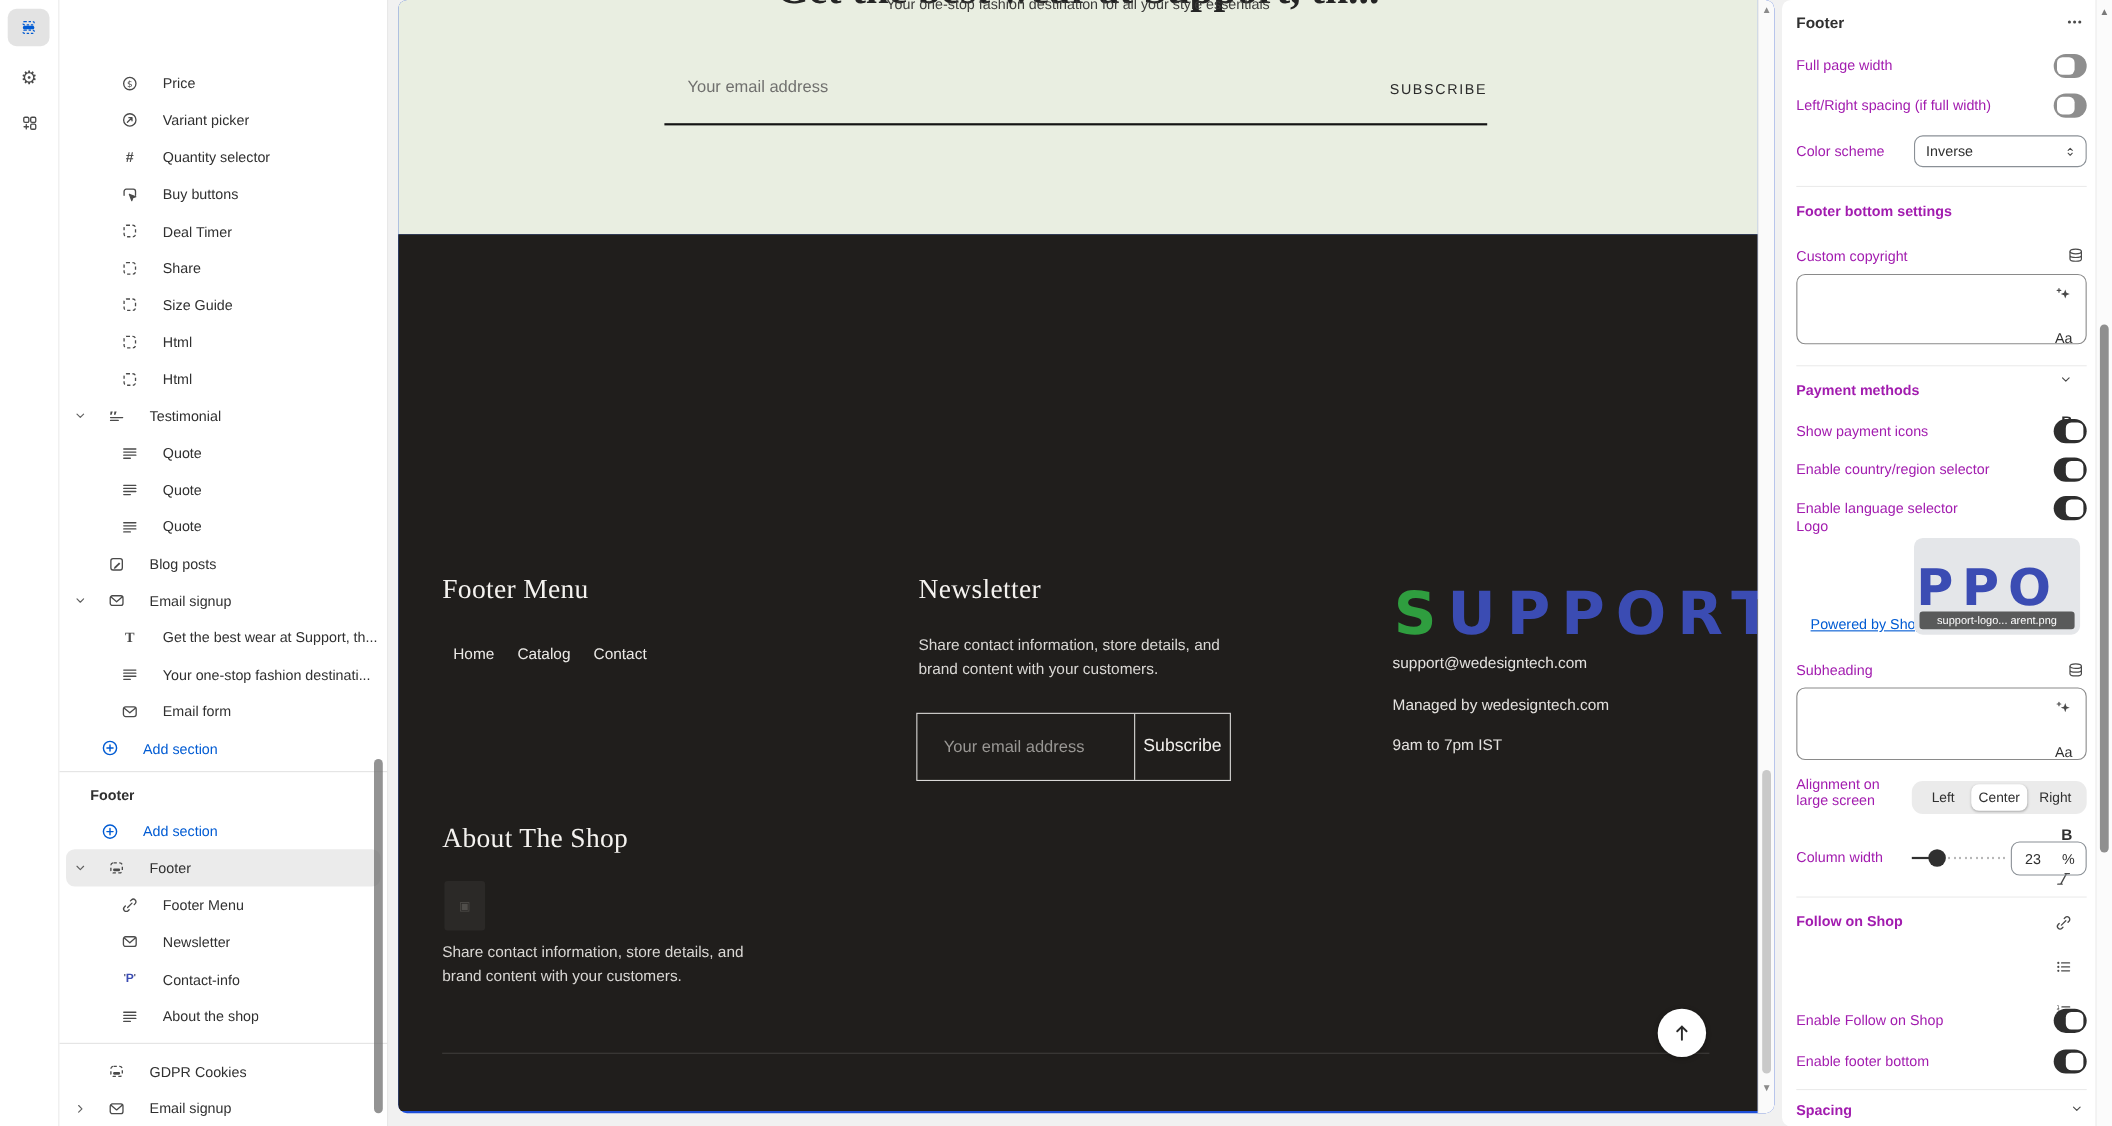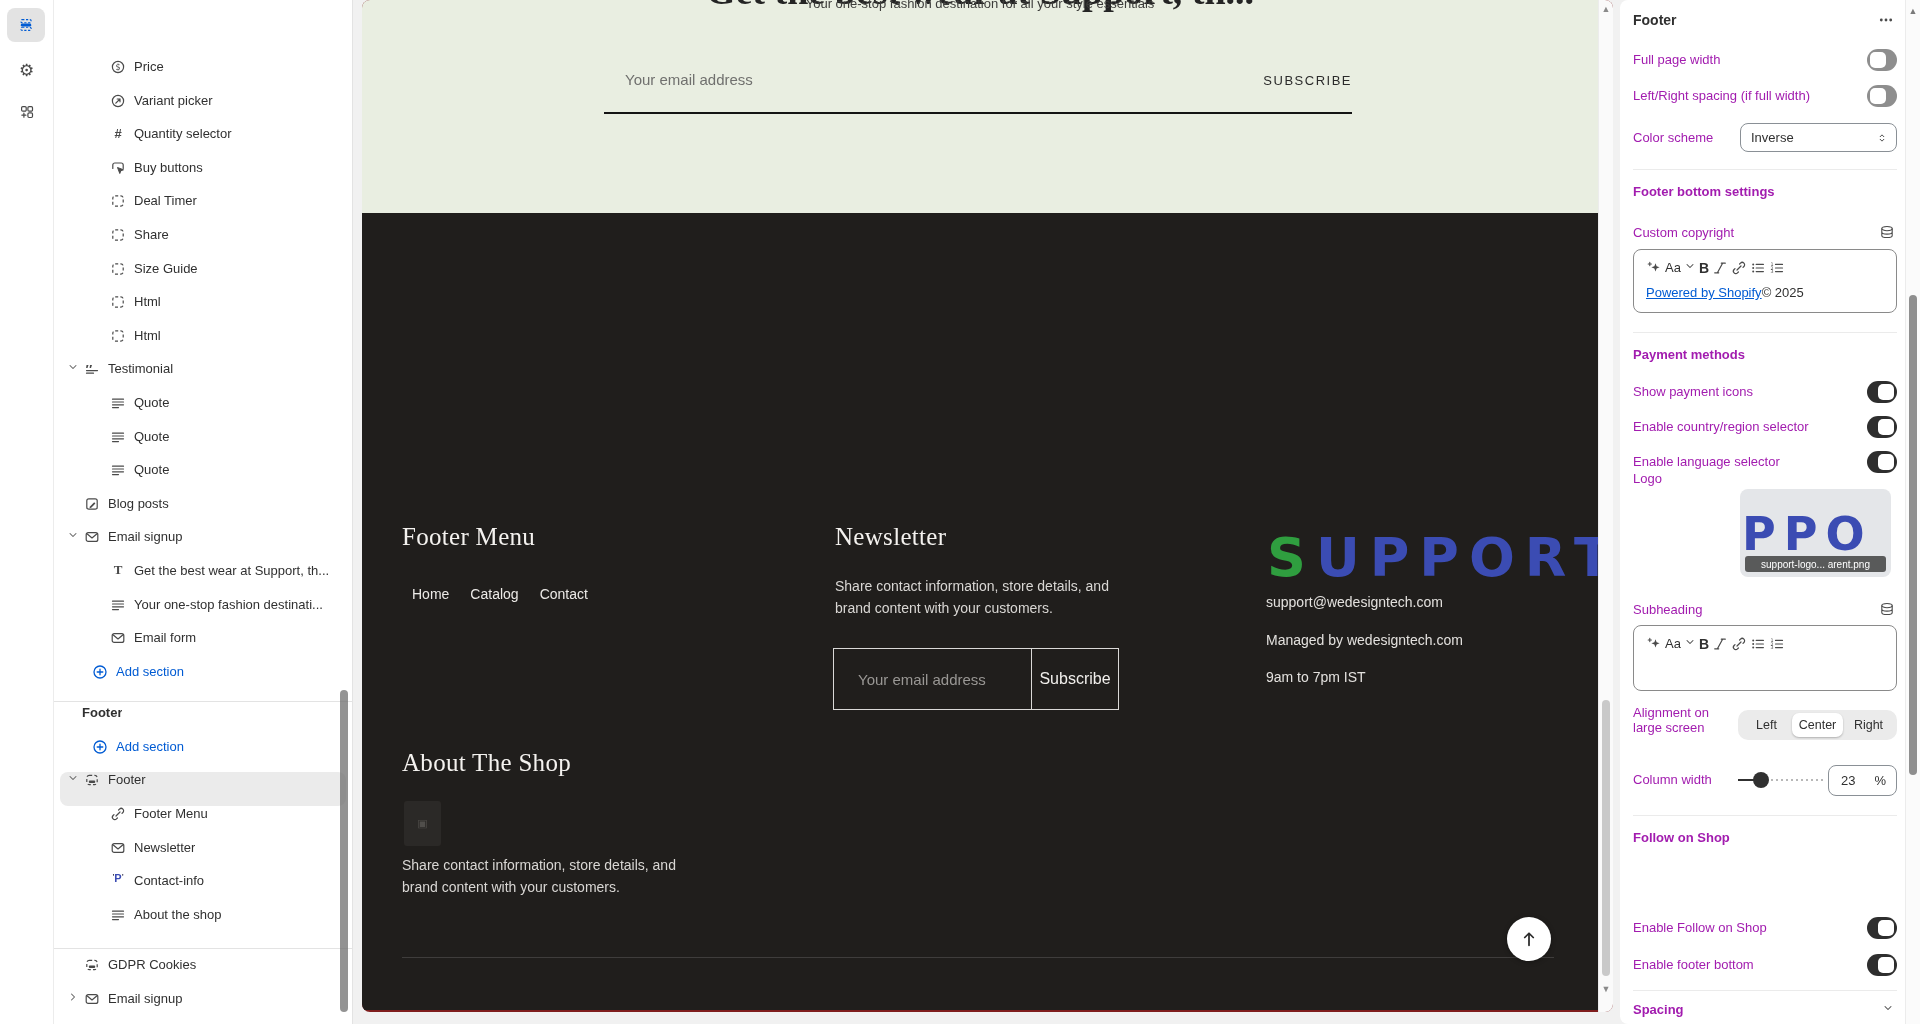--- a/index.html
+++ b/index.html
@@ -12,41 +12,41 @@
   .rail .tile{position:absolute;left:7px;top:8px;width:38px;height:34px;background:#e3e3e3;border-radius:8px;display:flex;align-items:center;justify-content:center;}
   .rail .ric{position:absolute;left:0;width:53px;display:flex;justify-content:center;color:#4a4a4a;}
   .gear-glyph{font-size:17px;color:#4a4a4a;line-height:1;}
 
   
   .sidebar{position:absolute;left:53px;top:0;width:300px;height:100%;background:#fff;border-left:1px solid #ececec;border-right:1px solid #e3e3e3;box-sizing:border-box;}
   .sb-head{position:relative;height:58px;border-bottom:1px solid #e3e3e3;box-sizing:border-box;}
   .sb-head .ttl{position:absolute;left:30px;top:18px;font-size:16px;font-weight:bold;color:#1f1f1f;}
   .sb-up{position:absolute;right:12px;top:46px;color:#8a8a8a;}
   .sb-list{position:absolute;top:59px;left:0;right:0;}
-  .row{height:33.6px;display:flex;align-items:flex-start;font-size:13px;color:#303030;margin:0 6px;border-radius:8px;box-sizing:border-box;}
+  .row{height:33.6px;display:flex;align-items:center;font-size:13px;color:#303030;margin:0 6px;border-radius:8px;box-sizing:border-box;gap:14px;}
   .row .chev{width:18px;display:flex;justify-content:center;color:#616161;}
   .row .chev.hid{visibility:hidden;}
   .row .chev.right svg{transform:rotate(-90deg);}
   .row .ic{width:16px;margin-left:2px;display:flex;justify-content:center;}
   .row .lbl{margin-left:8px;white-space:nowrap;overflow:hidden;text-overflow:ellipsis;max-width:215px;}
   .row.block{padding-left:48px;}
   .row.section{padding-left:4px;}
   .row.add{padding-left:30px;color:#005bd3;}
   .row.add .lbl{color:#005bd3;}
   .row.header{font-weight:bold;padding-left:14px;}
   .row.selected{background:#ebebeb;}
   .sb-div{height:1px;background:#e3e3e3;margin:4px 0 3px 0;}
   .sb-div2{margin:8px 0;}
   .cpic{font-size:11px;font-weight:bold;color:#3b4cb3;line-height:1;}
   .cpic i{font-style:normal;font-size:8px;color:#3d3d56;vertical-align:top;}
   .tT{font-size:13px;font-weight:bold;color:#4a4a4a;line-height:1;font-family:"Liberation Serif",serif;}
   .sb-thumb{position:absolute;right:4px;top:690px;width:8px;height:322px;background:#6f6f6f;border-radius:4px;opacity:.75;}
 
   
-  .preview{position:absolute;left:362px;top:0;width:1251px;height:1012px;background:#7f1d1d;border-radius:8px;overflow:hidden;}
+  .preview{position:absolute;left:362px;top:0;width:1251px;height:1012px;background:#1d4ed8;border-radius:8px;overflow:hidden;}
   .banner{position:absolute;left:0;top:0;width:1236px;height:213px;background:#e9eee1;overflow:hidden;}
   .banner .cutHead{position:absolute;top:-31px;left:0;width:100%;text-align:center;font-family:"Liberation Serif",serif;font-weight:bold;font-size:38px;color:#242424;white-space:nowrap;}
   .banner .cutSub{position:absolute;top:-4px;left:0;width:100%;text-align:center;font-size:13px;color:#3c3c3a;}
   .banner .ph{position:absolute;left:263px;top:71px;font-size:15px;color:#70706e;}
   .banner .sub{position:absolute;right:246px;top:73px;font-size:13px;letter-spacing:1.5px;color:#2b2b2b;}
   .banner .uline{position:absolute;left:242px;top:112px;width:748px;height:2px;background:#141414;}
 
   .sfooter{position:absolute;left:0;top:213px;width:1236px;height:797px;background:#201e1c;}
   .sfooter .h{position:absolute;font-family:"Liberation Serif",serif;font-size:25px;color:#f4f2ef;letter-spacing:.3px;}
   .flinks{position:absolute;left:50px;top:373px;display:flex;gap:21px;font-size:14px;color:#eceae7;align-items:center;}
@@ -75,21 +75,21 @@
   .p-bold{font-weight:bold;}
   .tgl{width:30px;height:22px;border-radius:11px;position:absolute;right:23px;}
   .tgl .knob{position:absolute;top:3px;width:16px;height:16px;border-radius:5px;background:#fff;}
   .tgl.off{background:#8e8e8e;}.tgl.off .knob{left:3px;}
   .tgl.on{background:#2e2e2e;}.tgl.on .knob{right:3px;}
   .p-select{left:120px;top:123px;width:157px;height:29px;border:1px solid #8a9096;border-radius:8px;display:flex;align-items:center;box-sizing:border-box;padding:0 8px 0 10px;font-size:13px;}
   .p-select .sp{flex:1;}
   .p-div{left:13px;right:23px;height:1px;background:#ebebeb;}
   .dbic{right:25px;color:#4a4a4a;}
   .rte{left:13px;width:264px;border:1px solid #8a8a8a;border-radius:8px;box-sizing:border-box;background:#fff;}
-  .rte-toolbar{display:flex;align-items:flex-start;gap:3px;padding:10px 12px 6px 12px;}
+  .rte-toolbar{display:flex;align-items:flex-end;gap:24px;padding:10px 12px 6px 12px;flex-direction:column;}
   .tbi{display:flex;align-items:center;color:#4a4a4a;}
   .tb-aa{font-size:13px;color:#303030;}
   .tb-b{font-weight:bold;font-size:14px;color:#303030;}
   .rte-content{padding:3px 12px 8px 12px;font-size:13px;}
   .rte-content a{color:#005bd3;text-decoration:underline;}
   .p-thumb-logo{left:120px;top:489px;width:151px;height:88px;border-radius:8px;background:#e4e6e9;overflow:hidden;}
   .p-thumb-logo .letters{position:absolute;left:2px;top:18px;font-family:"DejaVu Sans",sans-serif;font-weight:bold;font-size:46px;letter-spacing:8px;color:#3b4cb3;white-space:nowrap;}
   .p-thumb-logo .fname{position:absolute;left:5px;right:5px;bottom:5px;height:16px;background:rgba(50,50,50,.78);border-radius:3px;color:#fff;font-size:10px;display:flex;align-items:center;justify-content:center;white-space:nowrap;overflow:hidden;}
   .seg{left:118px;top:710px;width:159px;height:30px;background:#ebebeb;border-radius:10px;display:flex;align-items:center;box-sizing:border-box;padding:3px;}
   .seg .opt{flex:1;height:24px;display:flex;align-items:center;justify-content:center;font-size:12.5px;color:#303030;border-radius:7px;}

